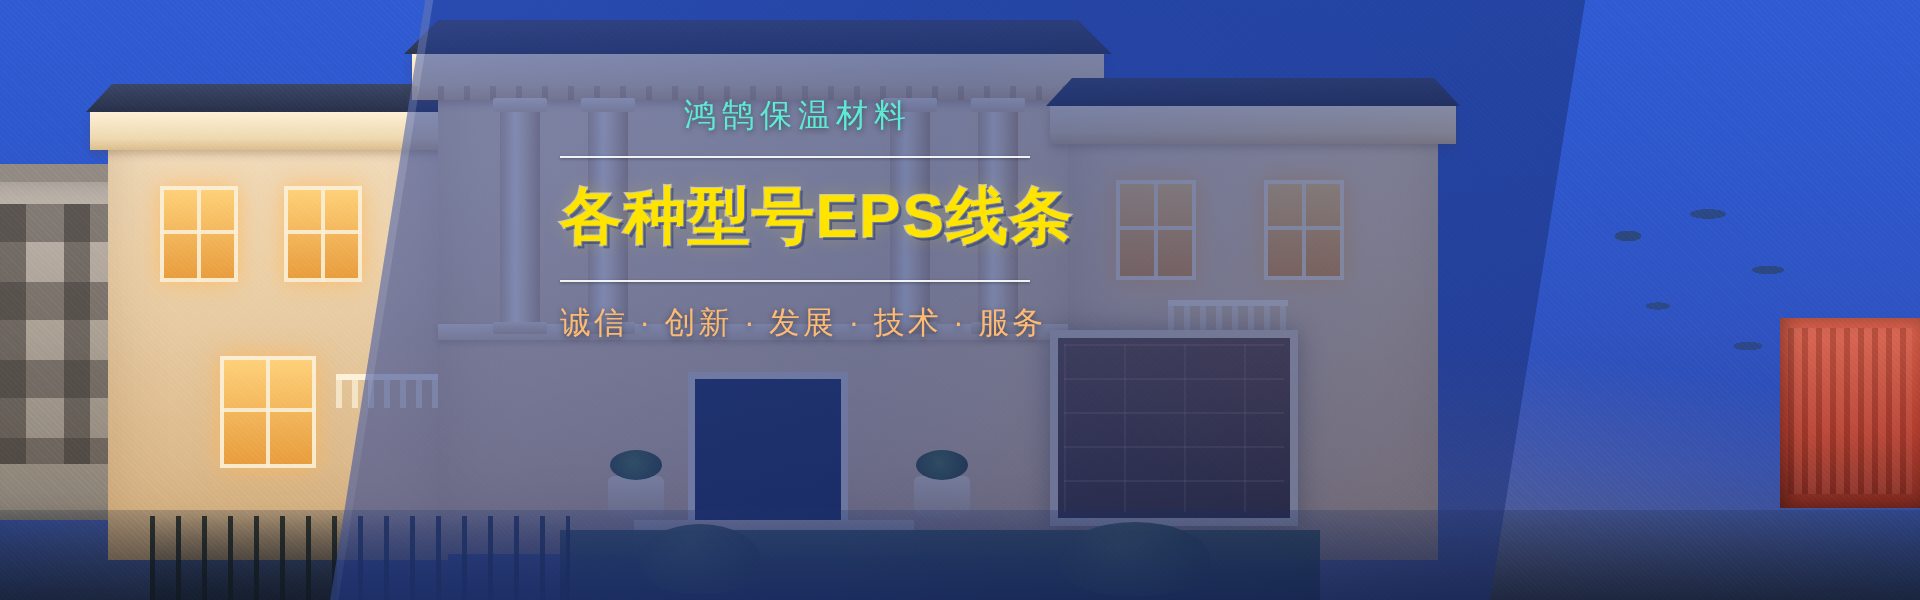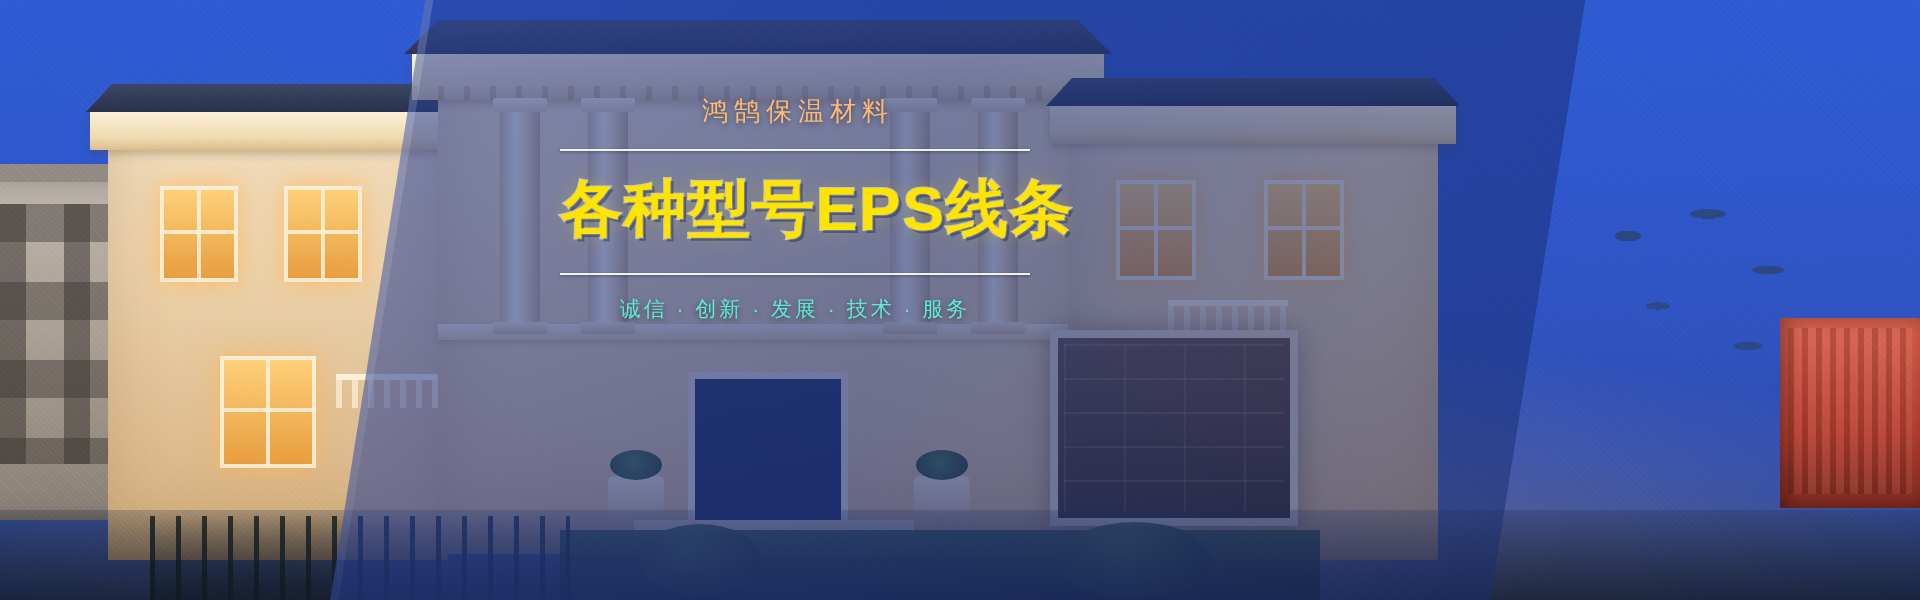--- a/index.html
+++ b/index.html
@@ -245,23 +245,23 @@
     pointer-events:none;
   }
 
   
   .content{
     position:absolute;
     left:560px; top:96px; width:470px;
     text-align:center;
   }
   .brand{
-    font-size:26px;
+    font-size:32px;
     font-weight:400;
-    color:#fdba74;
+    color:#5eead4;
     letter-spacing:6px;
     line-height:1.2;
     text-shadow:0 2px 6px rgba(0,0,0,.45);
     padding-left:6px;
   }
   .rule{
     height:2px;
     background:rgba(255,255,255,.9);
     margin:22px auto 0 auto;
     width:100%;
@@ -281,22 +281,22 @@
     line-height:1.22;
     white-space:nowrap;
     -webkit-text-stroke:2px rgba(255,255,255,.55);
     paint-order:stroke fill;
     text-shadow:
       3px 3px 0 rgba(20,40,110,.45),
       0 0 18px rgba(255,228,0,.25);
   }
   .tagline-wrap{ margin-top:26px; }
   .tagline{
-    font-size:21px;
-    color:#5eead4;
+    font-size:31px;
+    color:#fdba74;
     letter-spacing:3px;
     white-space:nowrap;
     text-shadow:0 2px 6px rgba(0,0,0,.45);
     text-align:center;
   }
 </style>
 </head>
 <body>
 
 <div class="banner">

